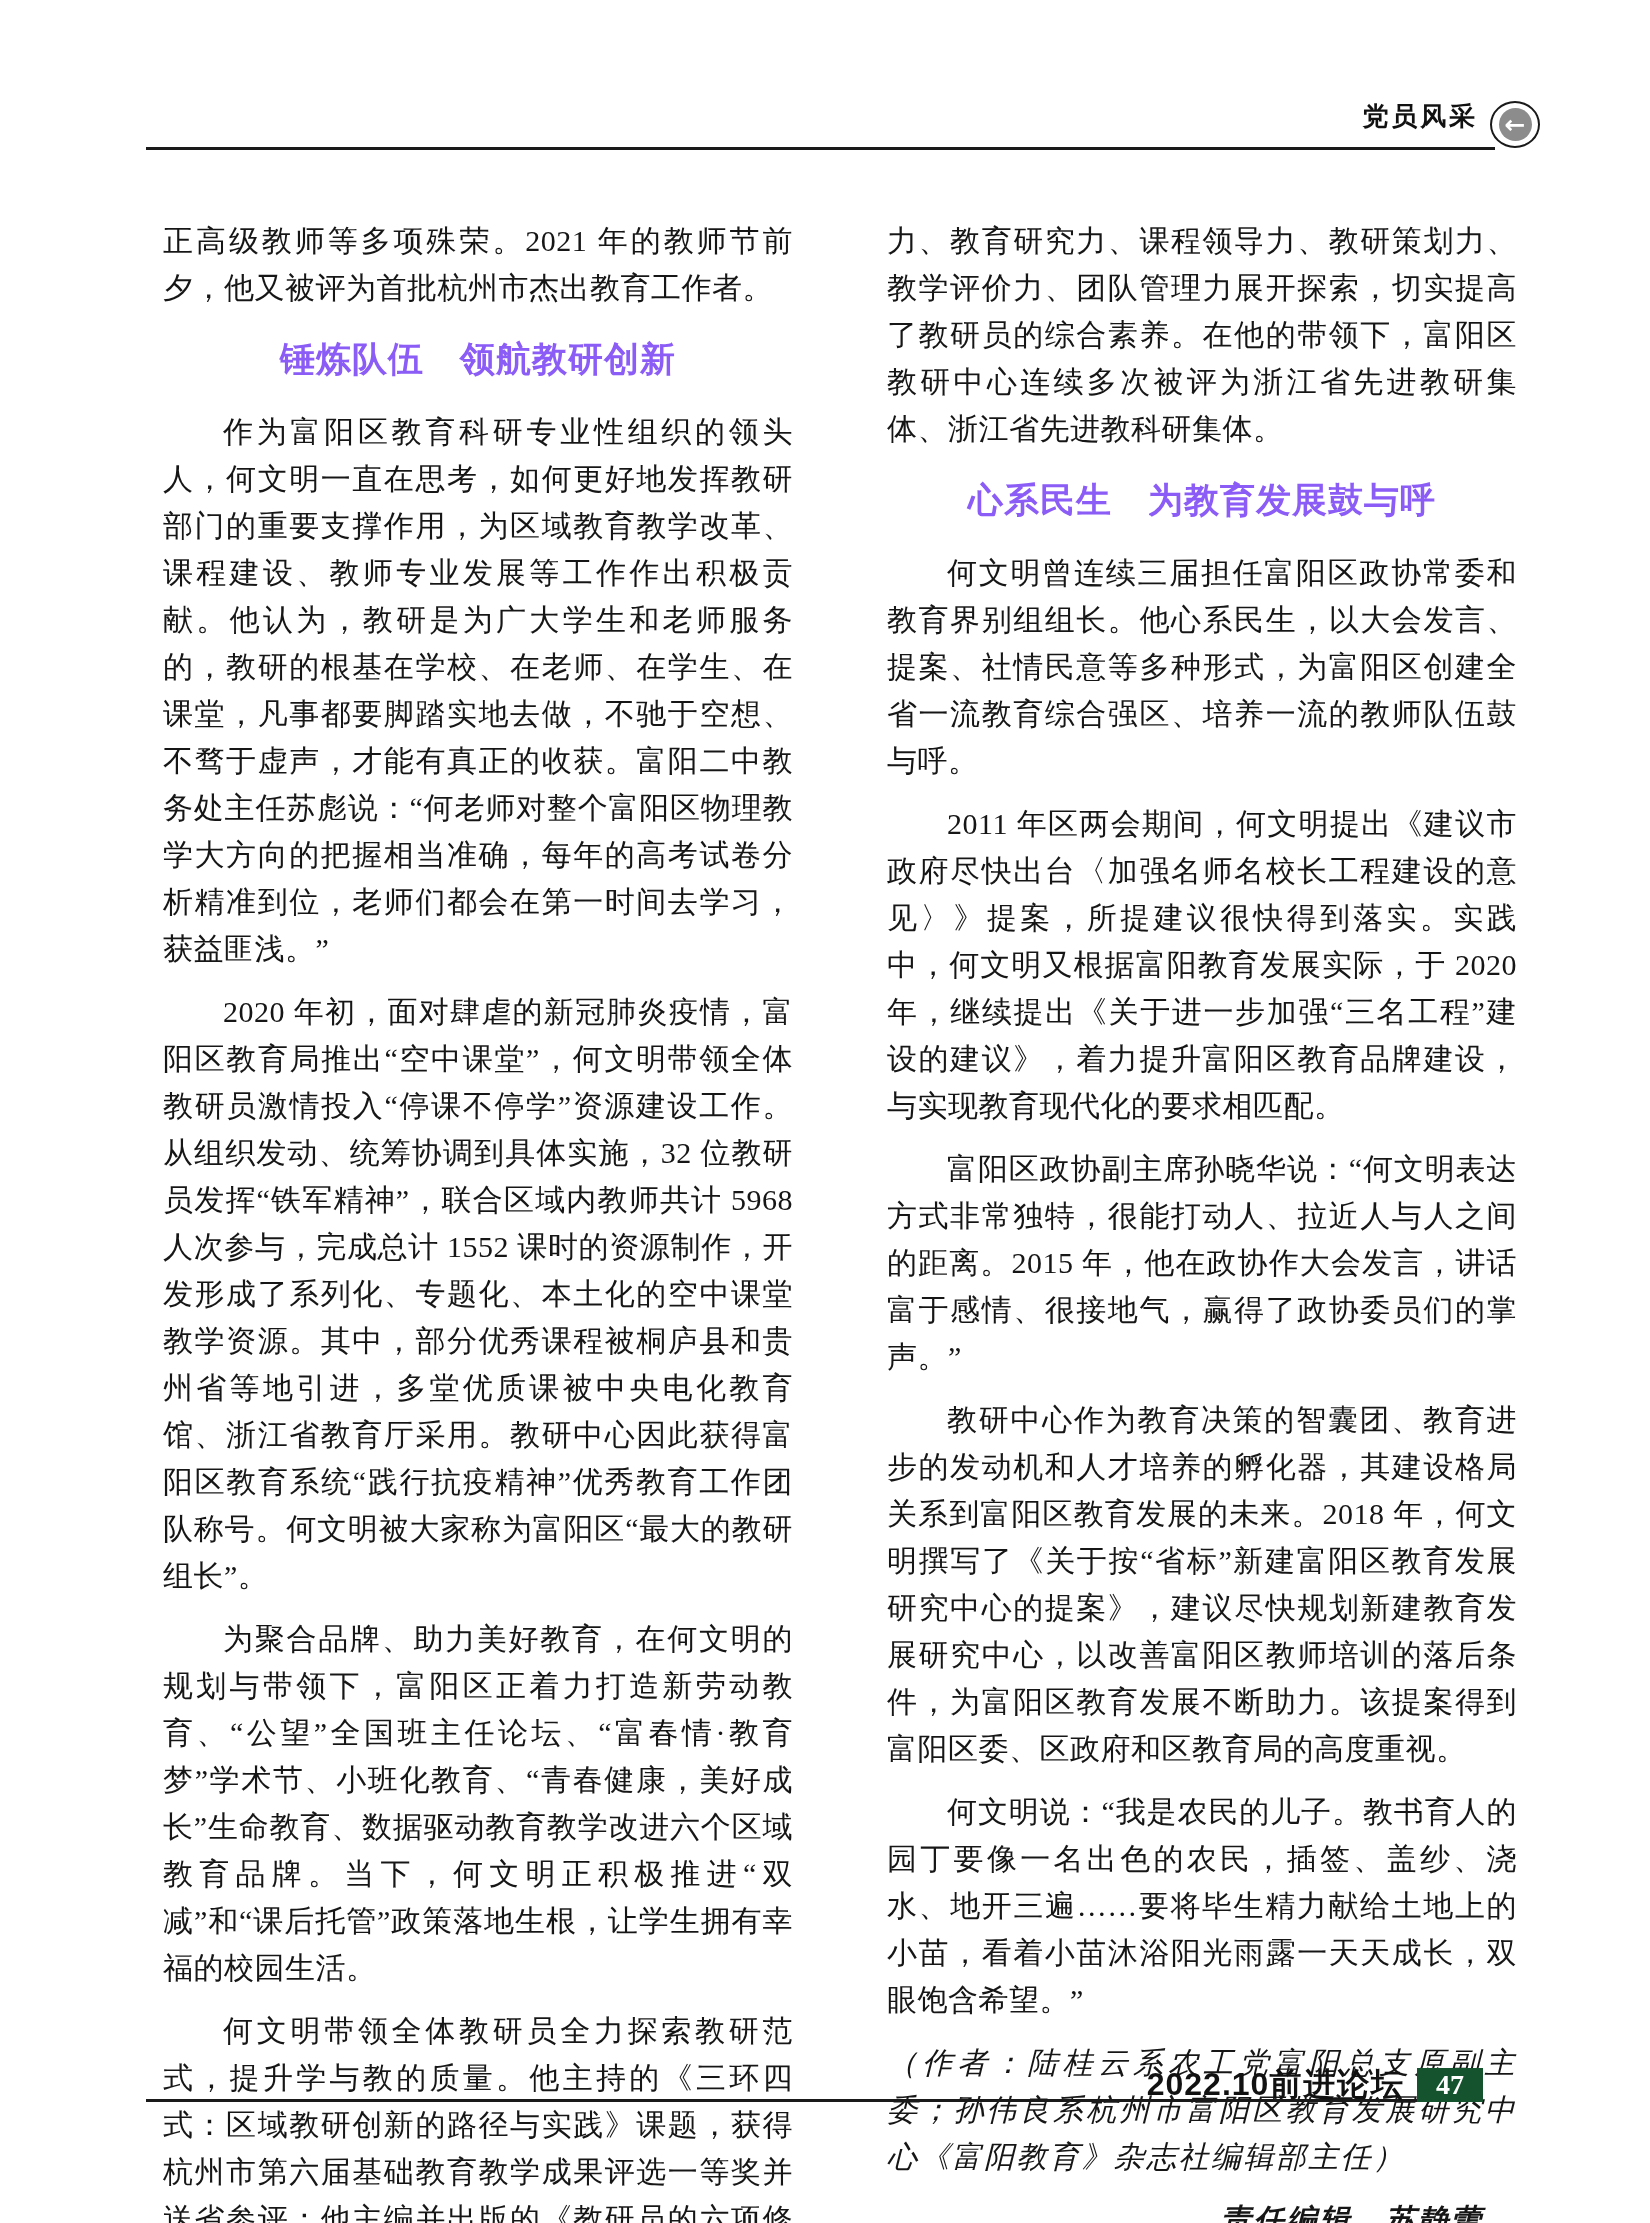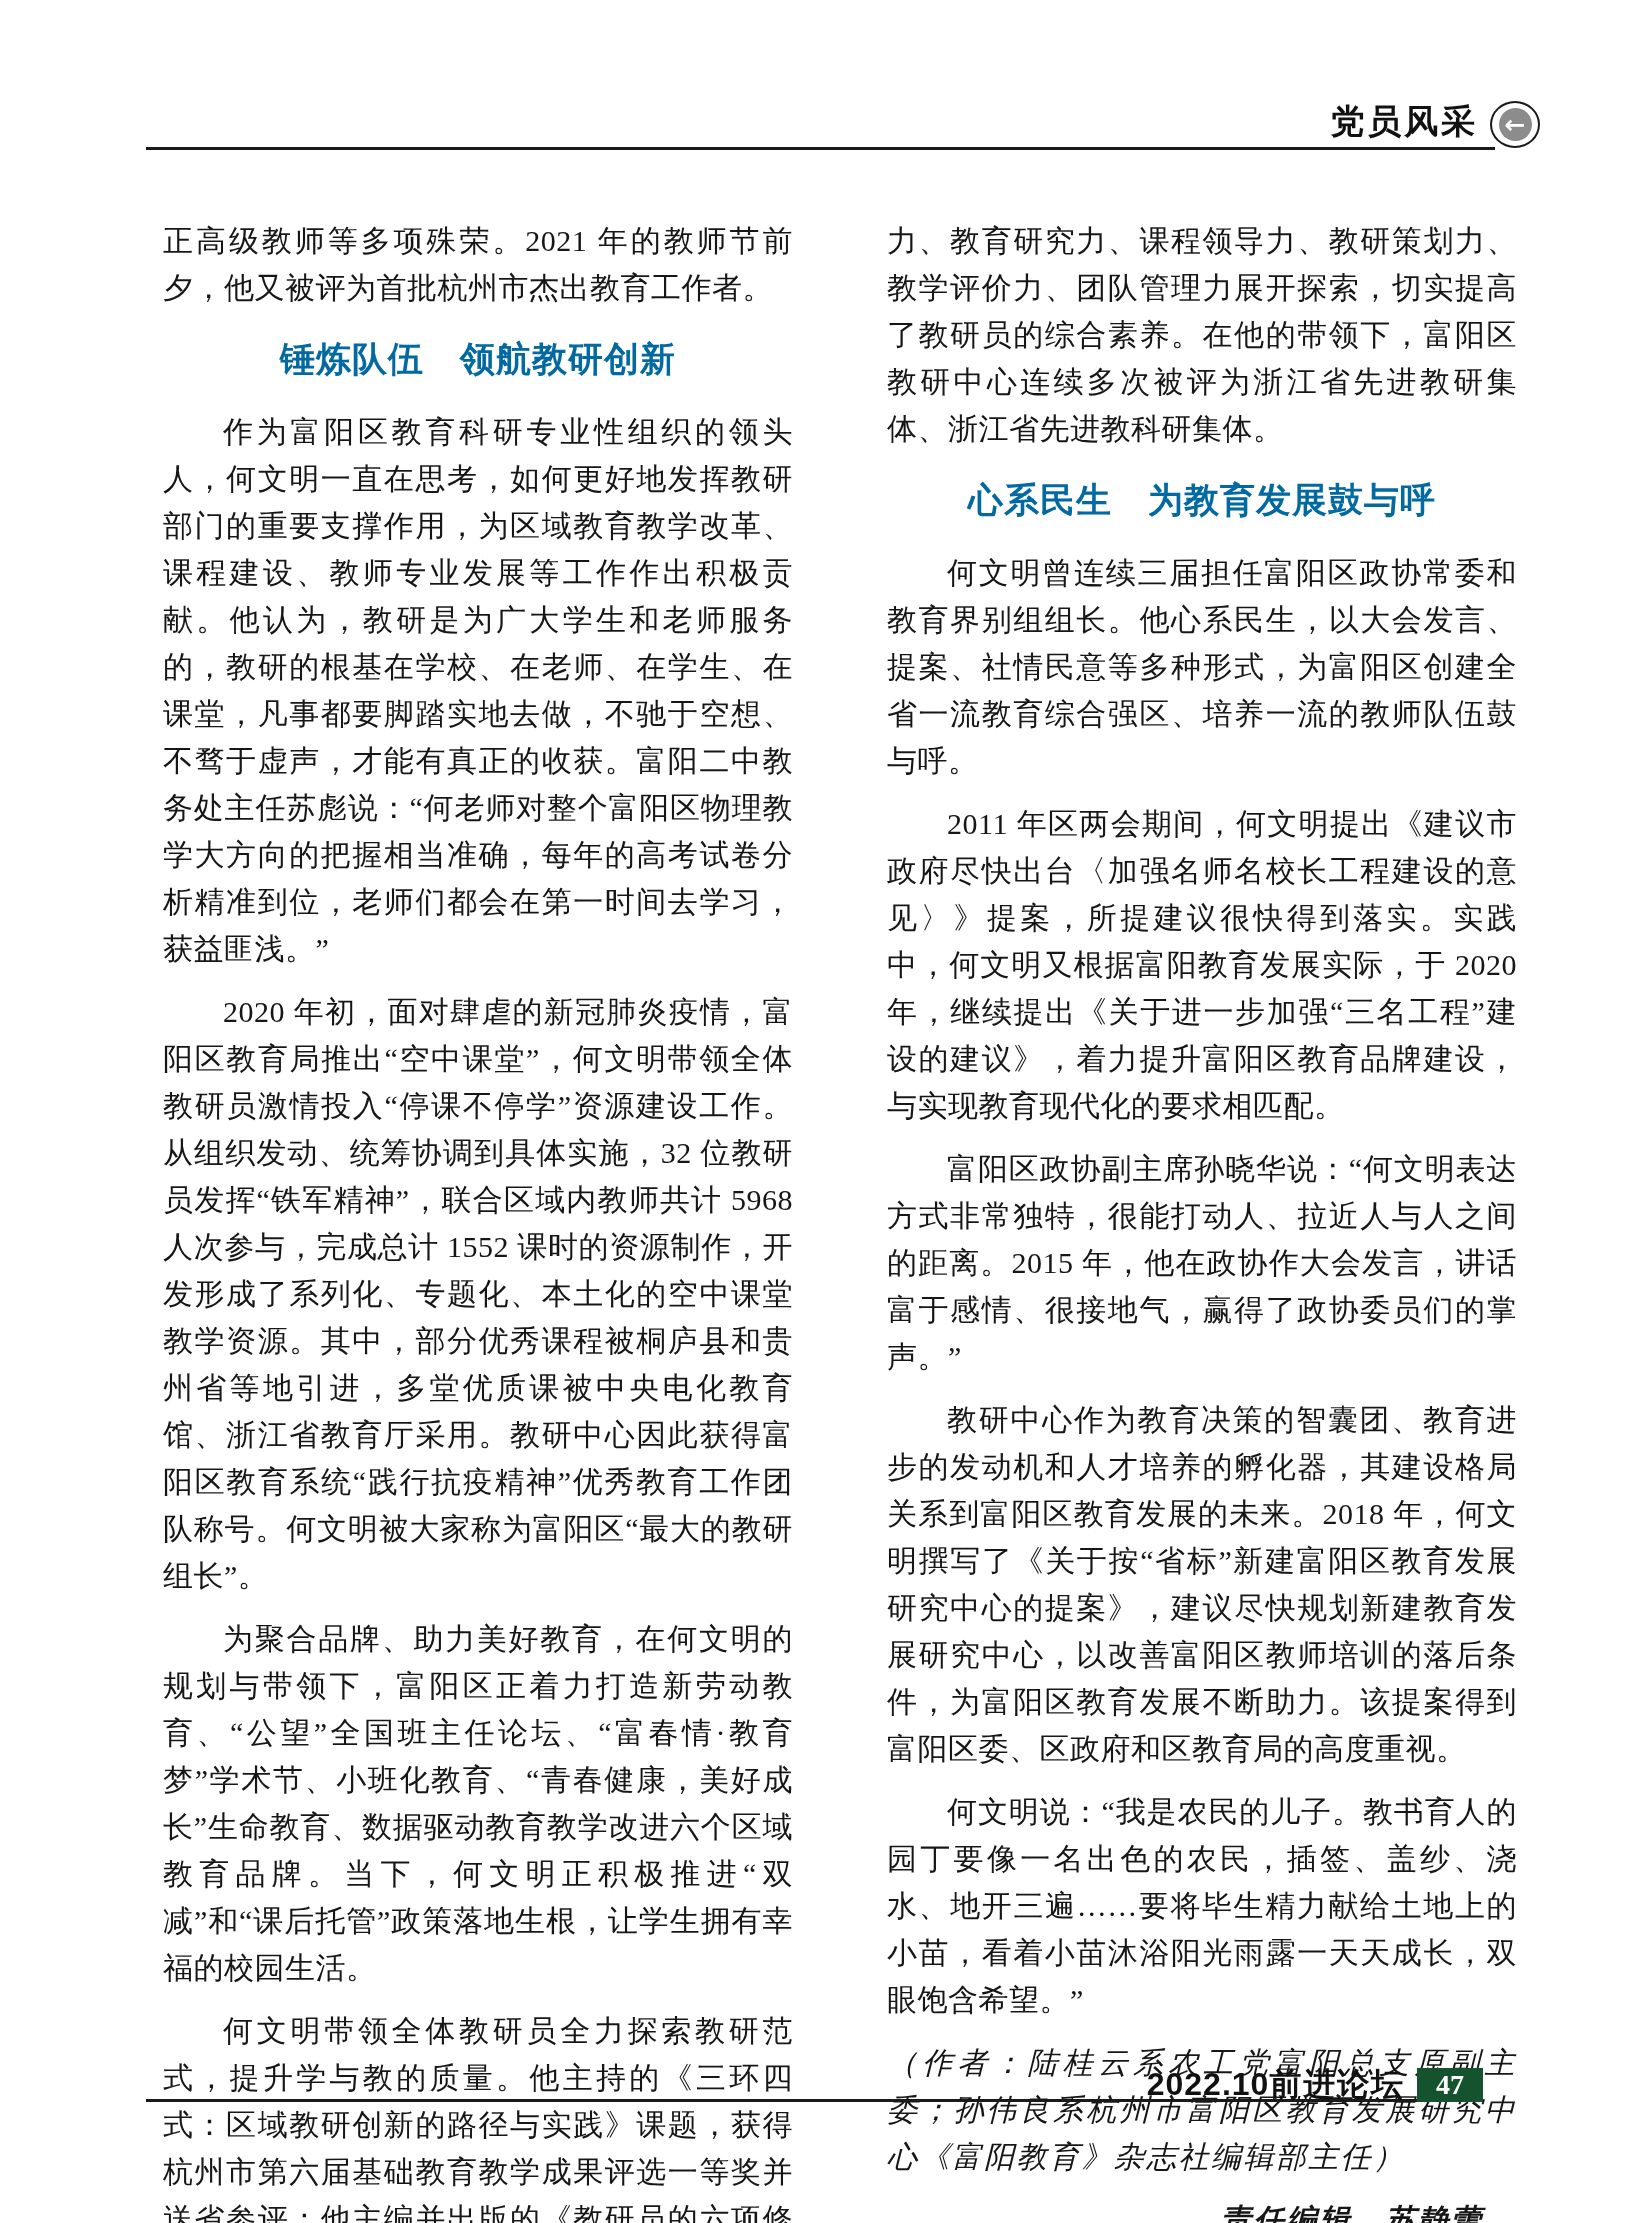--- a/index.html
+++ b/index.html
@@ -13,21 +13,21 @@
   }
 
   
   .header-rule {
     position: absolute; left: 146px; top: 147px;
     width: 1349px; height: 2.9px; background: #1a1a1a;
   }
   .header-label {
     position: absolute; top: 99px; right: 173px;
     font-family: "Liberation Sans", "DejaVu Sans", sans-serif;
-    font-weight: bold; font-size: 34px; letter-spacing: 2.9px; color: #111;
+    font-weight: bold; font-size: 26px; letter-spacing: 2.9px; color: #111;
     white-space: nowrap;
   }
   .header-icon {
     position: absolute; left: 1490px; top: 101px;
     width: 50px; height: 47px;
     border: 2.9px solid #1a1a1a; border-radius: 50%;
     background: #ffffff;
     display: flex; align-items: center; justify-content: center;
     box-sizing: border-box;
   }
@@ -51,21 +51,21 @@
   .col-left  { left: 147px; }
   .col-right { left: 871px; }
 
   .column p { margin: 16px; text-indent: 2em; }
   .column p.cont { text-indent: 0; }
 
   .column h2 {
     font-family: "Liberation Sans", "DejaVu Sans", sans-serif;
     font-size: 35px; line-height: 45px; font-weight: bold;
     text-align: center; text-indent: 0;
-    margin: 25px 0 27px 0; color: #0369a1;
+    margin: 25px 0 27px 0; color: #8b5cf6;
     letter-spacing: 1px;
   }
 
   .kai {
     font-style: italic;
     letter-spacing: 2.4px;
   }
   .editor-line {
     text-align: right; text-indent: 0;
     padding-right: 49px;

